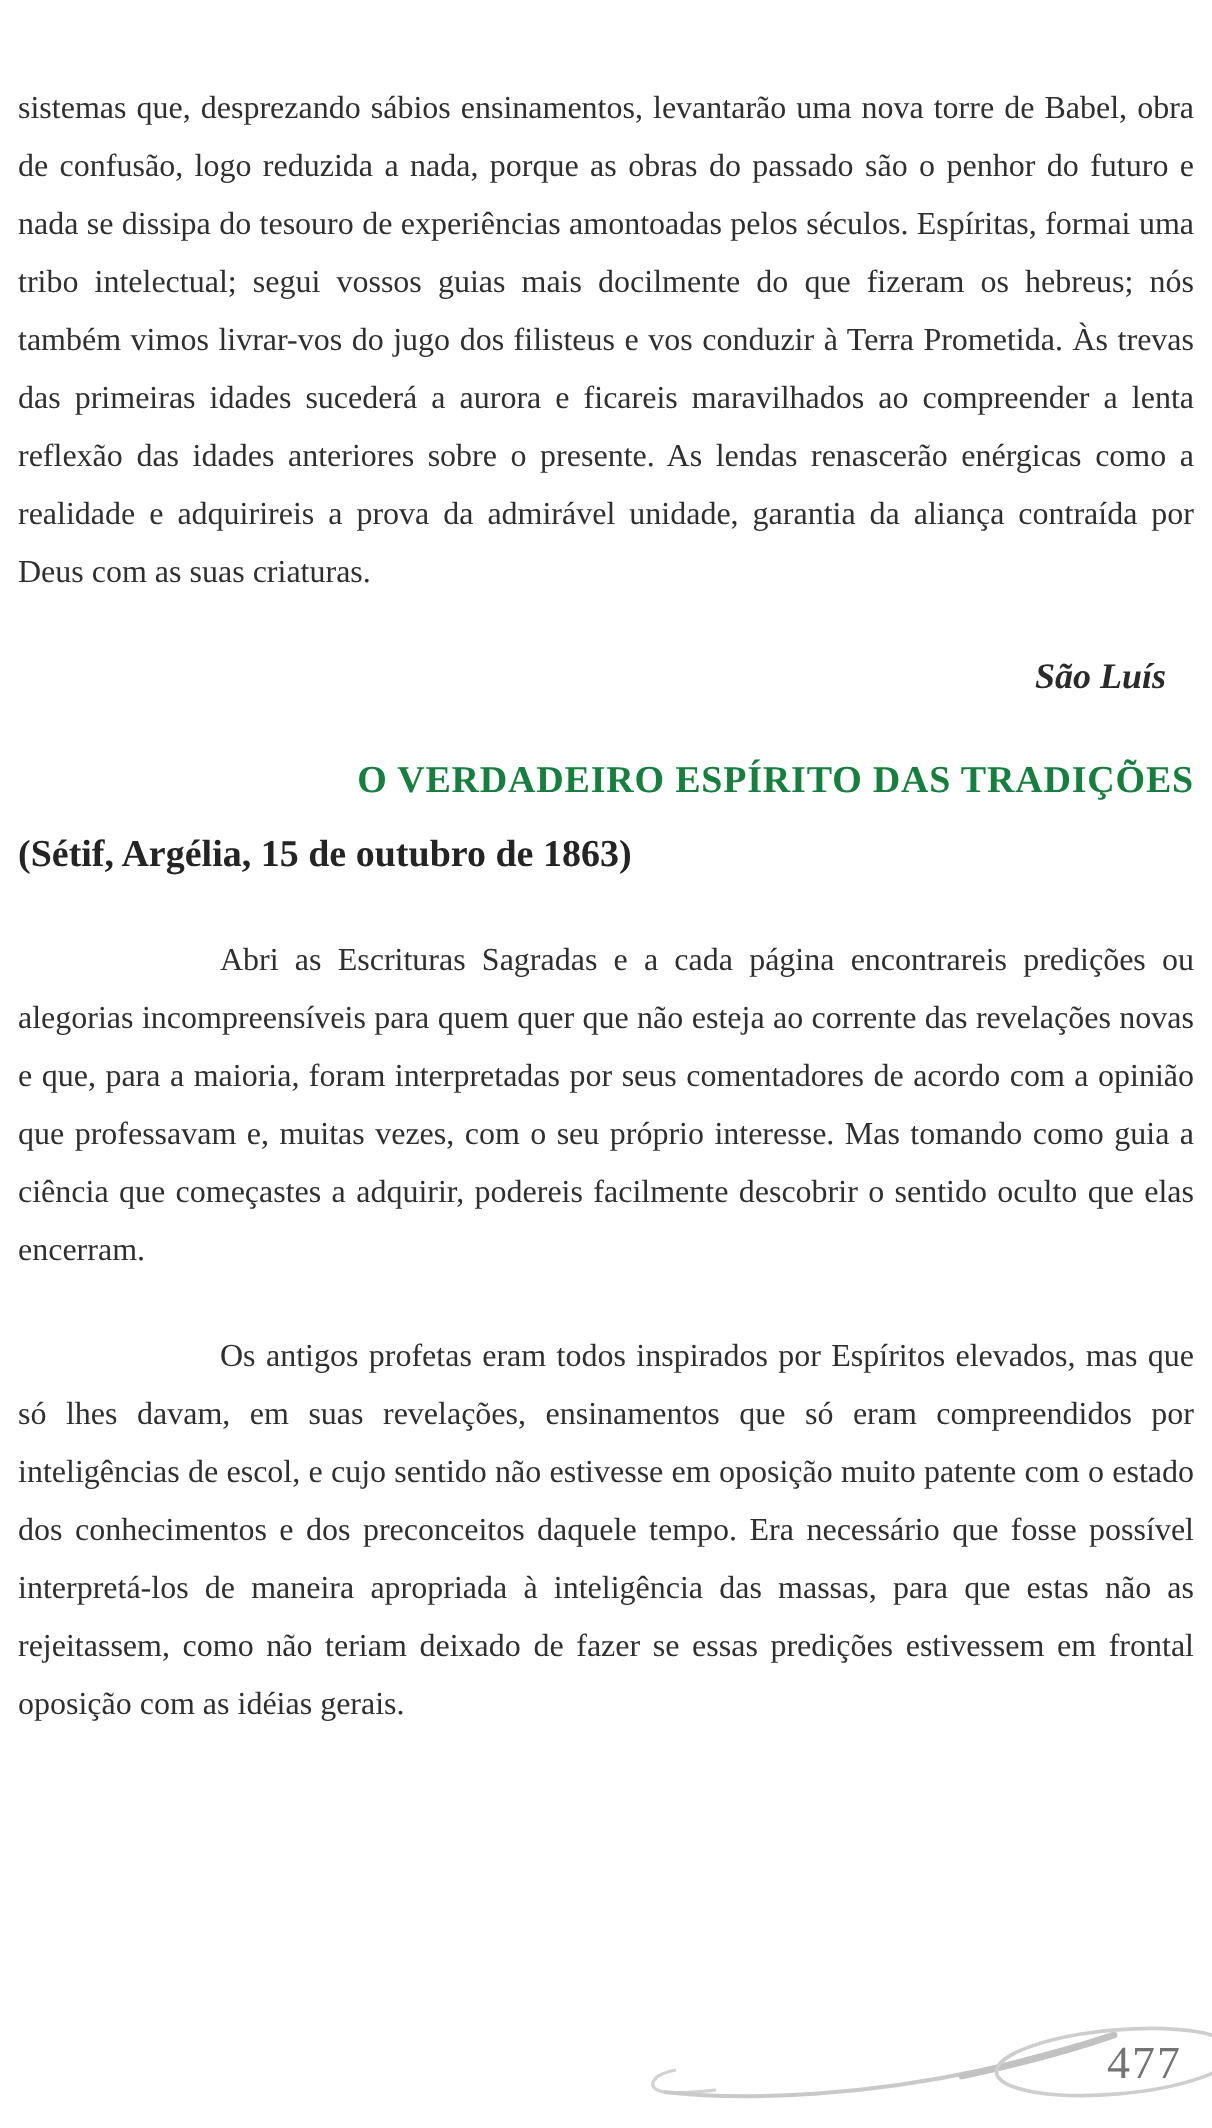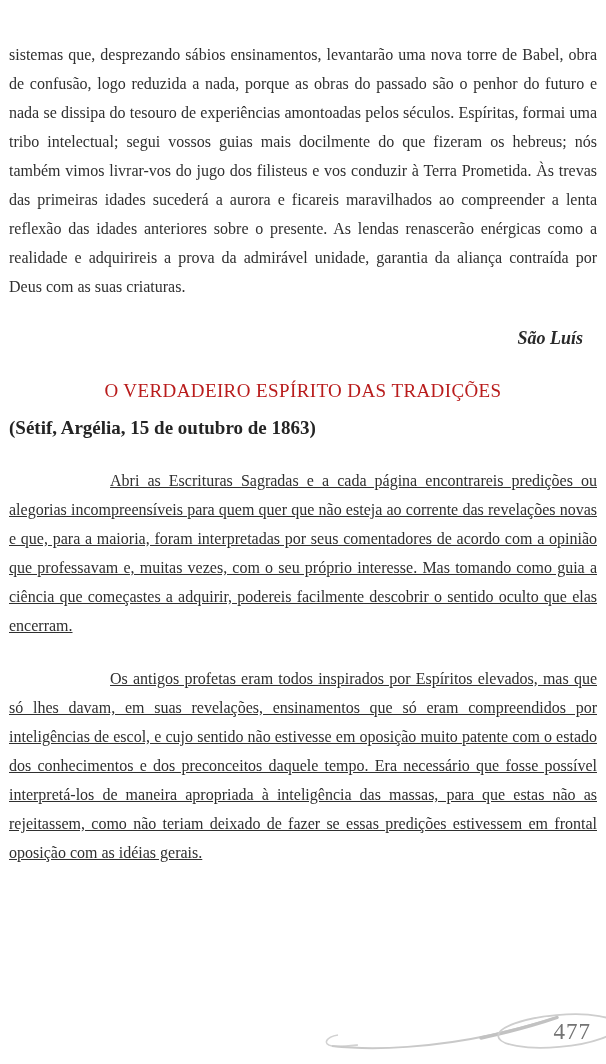--- a/index.html
+++ b/index.html
@@ -29,37 +29,37 @@
     top: 40px;
     left: 9px;
     right: 9px;
   }
   .body-par {
     font-size: 16px;
     line-height: 29px;
     text-align: justify;
     color: #2f2f2f;
   }
-  .body-par.indented { text-indent: 101px; text-decoration: underline; }
+  .body-par.indented { text-indent: 101px; }
   .signature {
     margin-top: 27px;
     padding-right: 14px;
     text-align: right;
     font-size: 18px;
     font-weight: bold;
     font-style: italic;
     color: #2a2a2a;
   }
   .section-title {
     margin-top: 31px;
-    text-align: center;
+    text-align: right;
     font-size: 19px;
-    font-weight: normal;
+    font-weight: bold;
     letter-spacing: 0.4px;
-    color: #b91c1c;
+    color: #15803d;
   }
   .section-subtitle {
     margin-top: 15px;
     text-align: left;
     font-size: 19px;
     font-weight: bold;
     color: #242424;
   }
   .par-2 { margin-top: 27px; }
   .par-3 { margin-top: 24px; }

